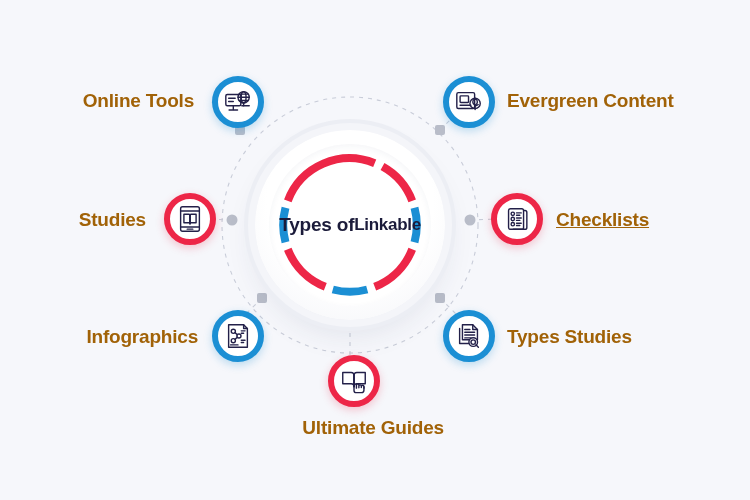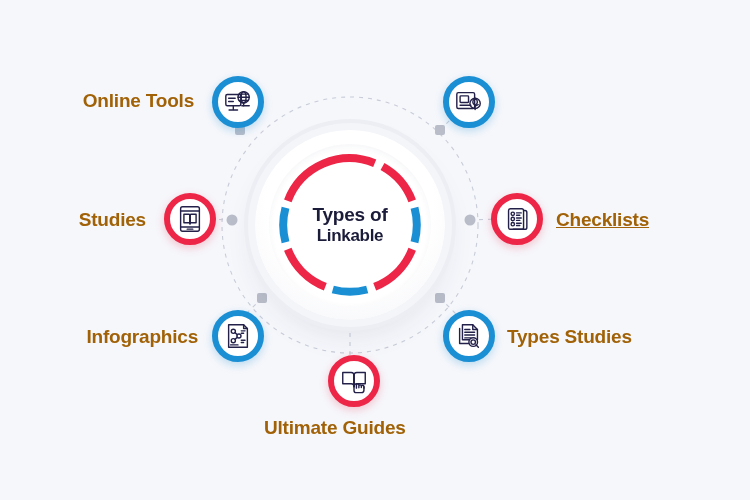--- a/index.html
+++ b/index.html
@@ -56,21 +56,21 @@
   .hub-ring-svg {
     position: absolute;
     left: 0; top: 0;
     width: 190px; height: 190px;
   }
   .hub-text {
     position: absolute;
     left: 0; top: 0;
     width: 190px; height: 190px;
     display: flex;
-    flex-direction: column;
+    flex-direction: row;
     align-items: center;
     justify-content: center;
     text-align: center;
     line-height: 1.18;
     color: #1b1b3a;
     pointer-events: none;
   }
   .hub-text .t1 {
     font-size: 19px;
     font-weight: 600;
@@ -110,21 +110,21 @@
   .label {
     position: absolute;
     font-size: 19px;
     font-weight: 700;
     color: #a16207;
     letter-spacing: -0.2px;
     white-space: nowrap;
   }
   .label.right { text-align: left; }
   .label.left  { text-align: right; }
-  .label.center{ text-align: left; }
+  .label.center{ text-align: right; }
 </style>
 </head>
 <body>
 
 <div id="infographic">
   <div class="stage">
 
     <svg class="wire-layer" viewBox="0 0 750 500">
       <g>
         <circle cx="350" cy="225" r="128" fill="none" stroke="#c8ccd8" stroke-width="1.1" stroke-dasharray="4 5"></circle>
@@ -263,20 +263,21 @@
         <line x1="6" y1="24.5" x2="26" y2="24.5"></line>
         <line x1="13" y1="26.8" x2="19" y2="26.8"></line>
         <path d="M 9.5 11 H 15 a 1 1 0 0 1 1 1 V 21 a 1 1 0 0 0 -1 -1 H 9.5 Z"></path>
         <path d="M 22.5 11 H 17 a 1 1 0 0 0 -1 1 V 21 a 1 1 0 0 1 1 -1 H 22.5 Z"></path>
         <line x1="16" y1="12" x2="16" y2="21"></line>
       </svg>
     </div>
 
     <div class="label left" style="left:66px; top:90px; width:128px;">Online Tools</div>
 
+    <div class="label right" style="left:507px; top:90px; width:200px;">Evergreen Content</div>
 
     <div class="label right" style="left:556px; top:209px; width:120px;text-decoration:underline;">Checklists</div>
 
     <div class="label right" style="left:507px; top:326px; width:145px;">Types Studies</div>
 
     <div class="label center" style="left:264px; top:417px; width:180px;">Ultimate Guides</div>
 
     <div class="label left" style="left:64px; top:326px; width:134px;">Infographics</div>
 
     <div class="label left" style="left:72px; top:209px; width:74px;">Studies</div>

